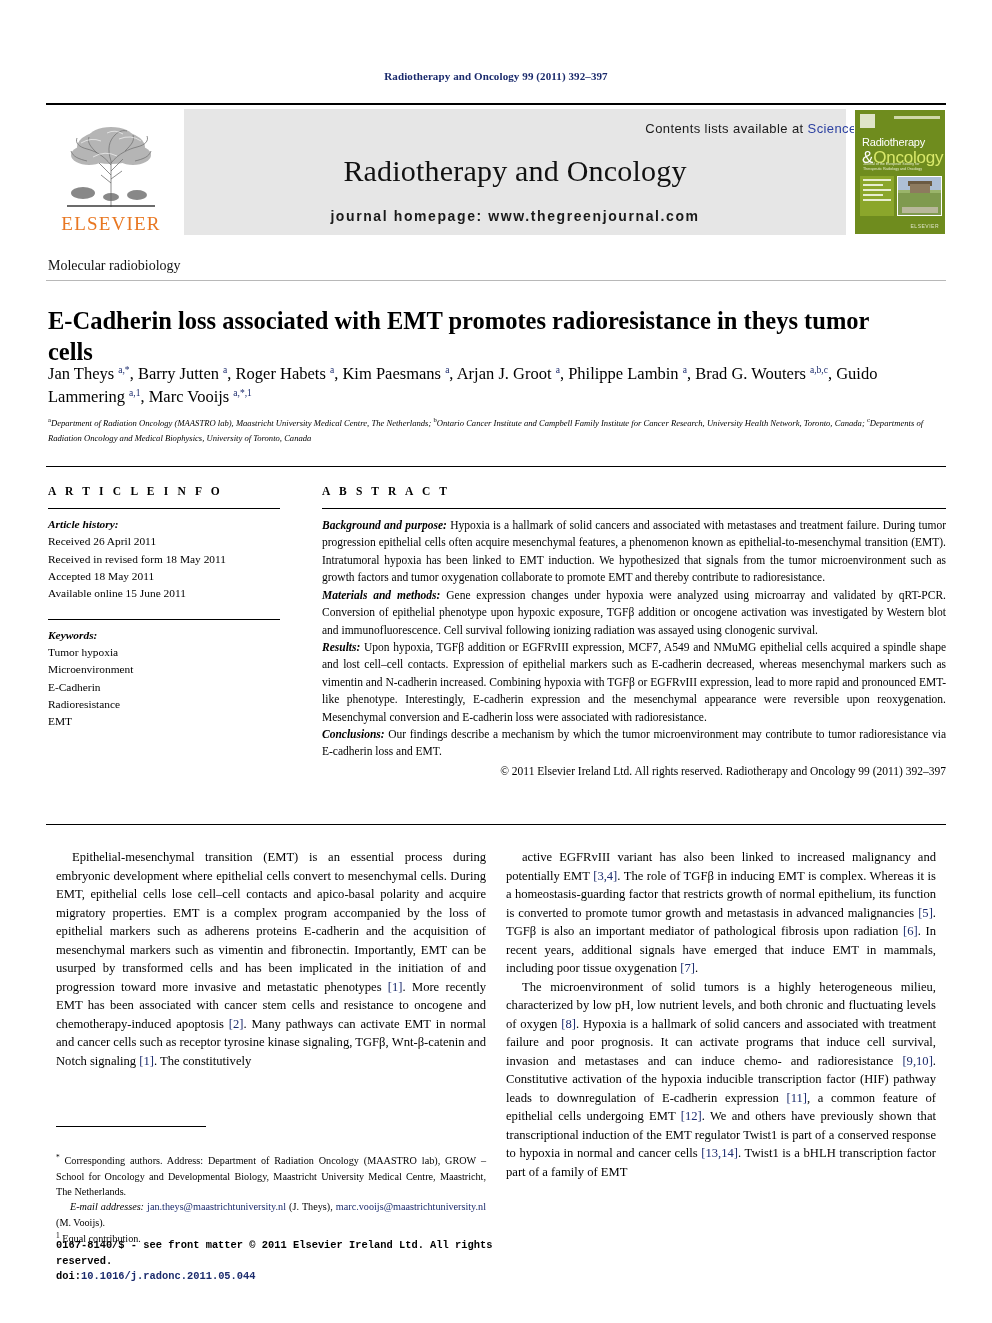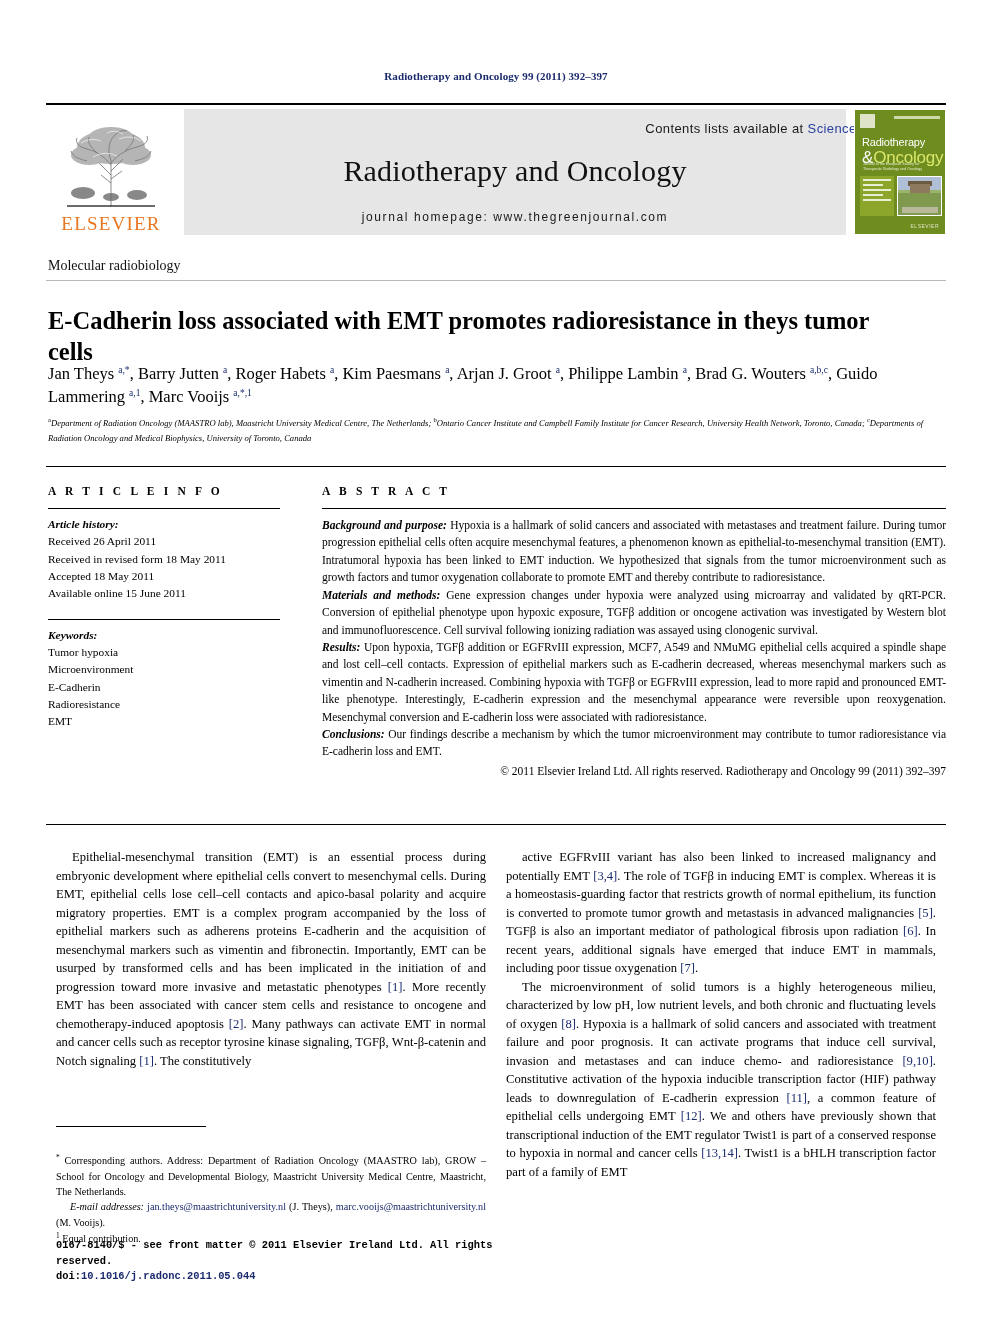--- a/index.html
+++ b/index.html
@@ -94,23 +94,24 @@
     font-family: "Liberation Serif", serif;
     font-size: 30px;
     color: #111;
     letter-spacing: 0.2px;
   }
   .homepage-line {
     position: absolute;
     bottom: 11px; left: 0; width: 100%;
     text-align: center;
     font-family: "Liberation Sans", sans-serif;
-    font-size: 12px;
+    font-size: 14px;
     letter-spacing: 1.6px;
     color: #1a1a1a;
+    font-weight: bold;
   }
   .cover-thumb {
     flex: 0 0 92px;
     width: 92px;
     position: relative;
     background: #6f8c1e;
     border: 1px solid #ffffff;
     box-sizing: border-box;
     overflow: hidden;
   }

